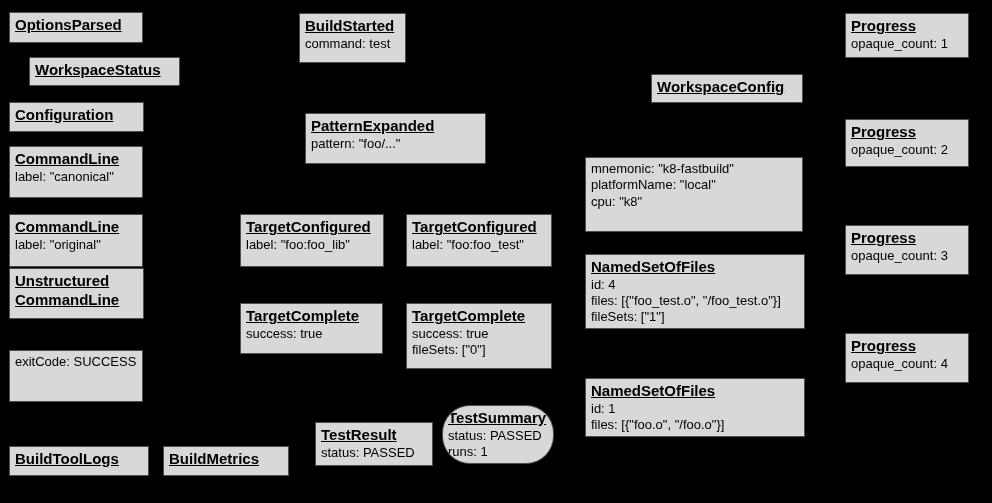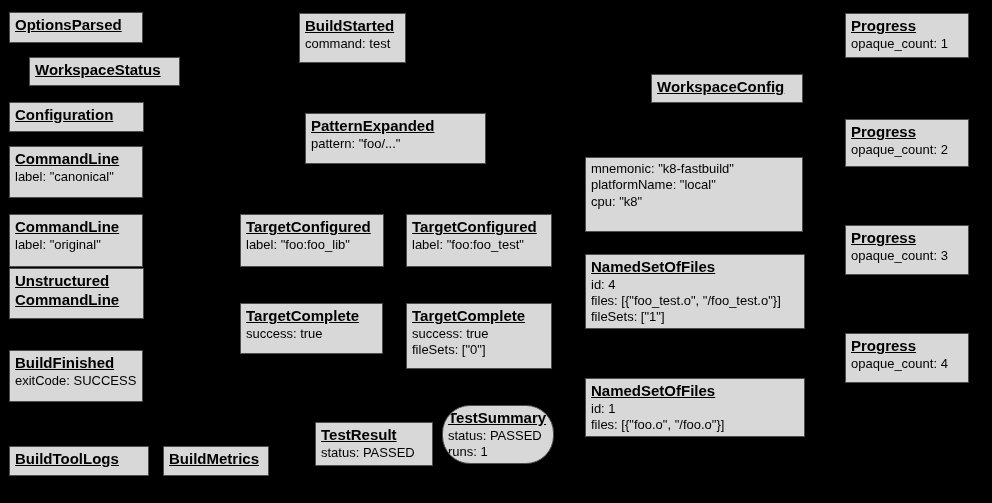--- a/index.html
+++ b/index.html
@@ -60,29 +60,28 @@
     <span class="title">CommandLine</span>
     <div class="line">label: "original"</div>
   </div>
 
   <div class="box" style="left:9px;top:268px;width:135px;height:51px;">
     <span class="title">Unstructured</span>
     <span class="title">CommandLine</span>
   </div>
 
   <div class="box" style="left:9px;top:350px;width:134px;height:52px;">
-    <span class="title">BuildFinished</span>
     <div class="line">exitCode: SUCCESS</div>
   </div>
 
   <div class="box" style="left:9px;top:446px;width:140px;height:30px;">
     <span class="title">BuildToolLogs</span>
   </div>
 
-  <div class="box" style="left:163px;top:446px;width:106px;height:30px;">
+  <div class="box" style="left:163px;top:446px;width:126px;height:30px;">
     <span class="title">BuildMetrics</span>
   </div>
 
   <div class="box" style="left:299px;top:13px;width:107px;height:50px;">
     <span class="title">BuildStarted</span>
     <div class="line">command: test</div>
   </div>
 
   <div class="box" style="left:299px;top:113px;width:181px;height:51px;margin-left:6px;">
     <span class="title">PatternExpanded</span>

